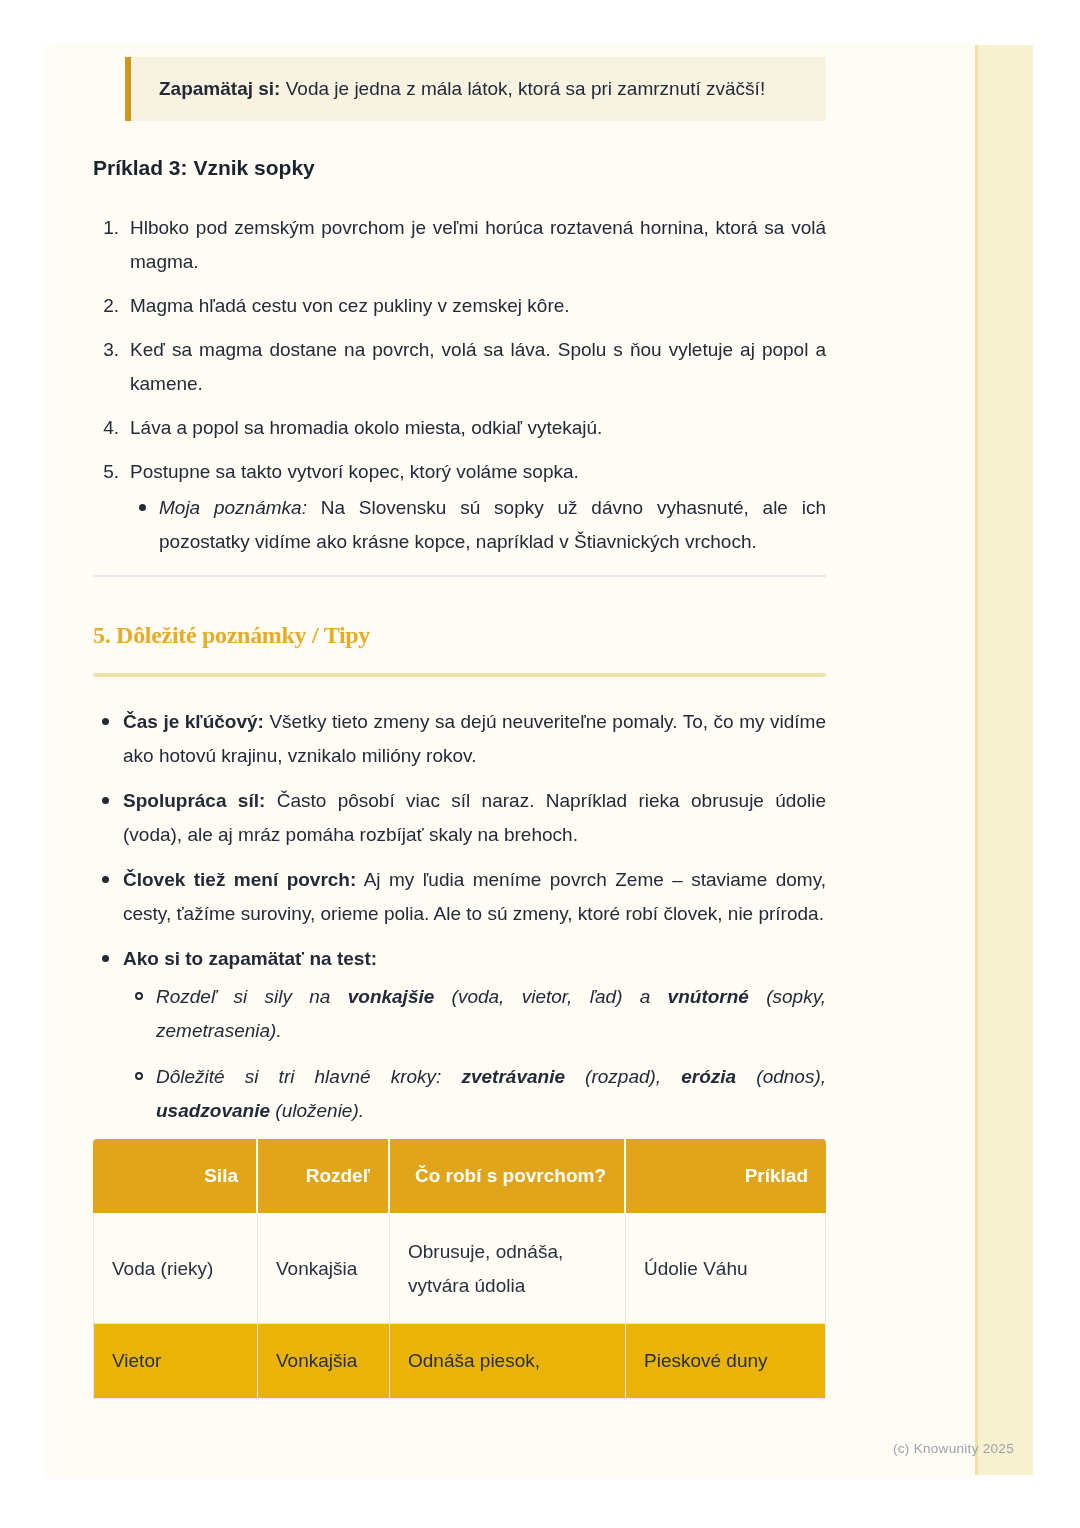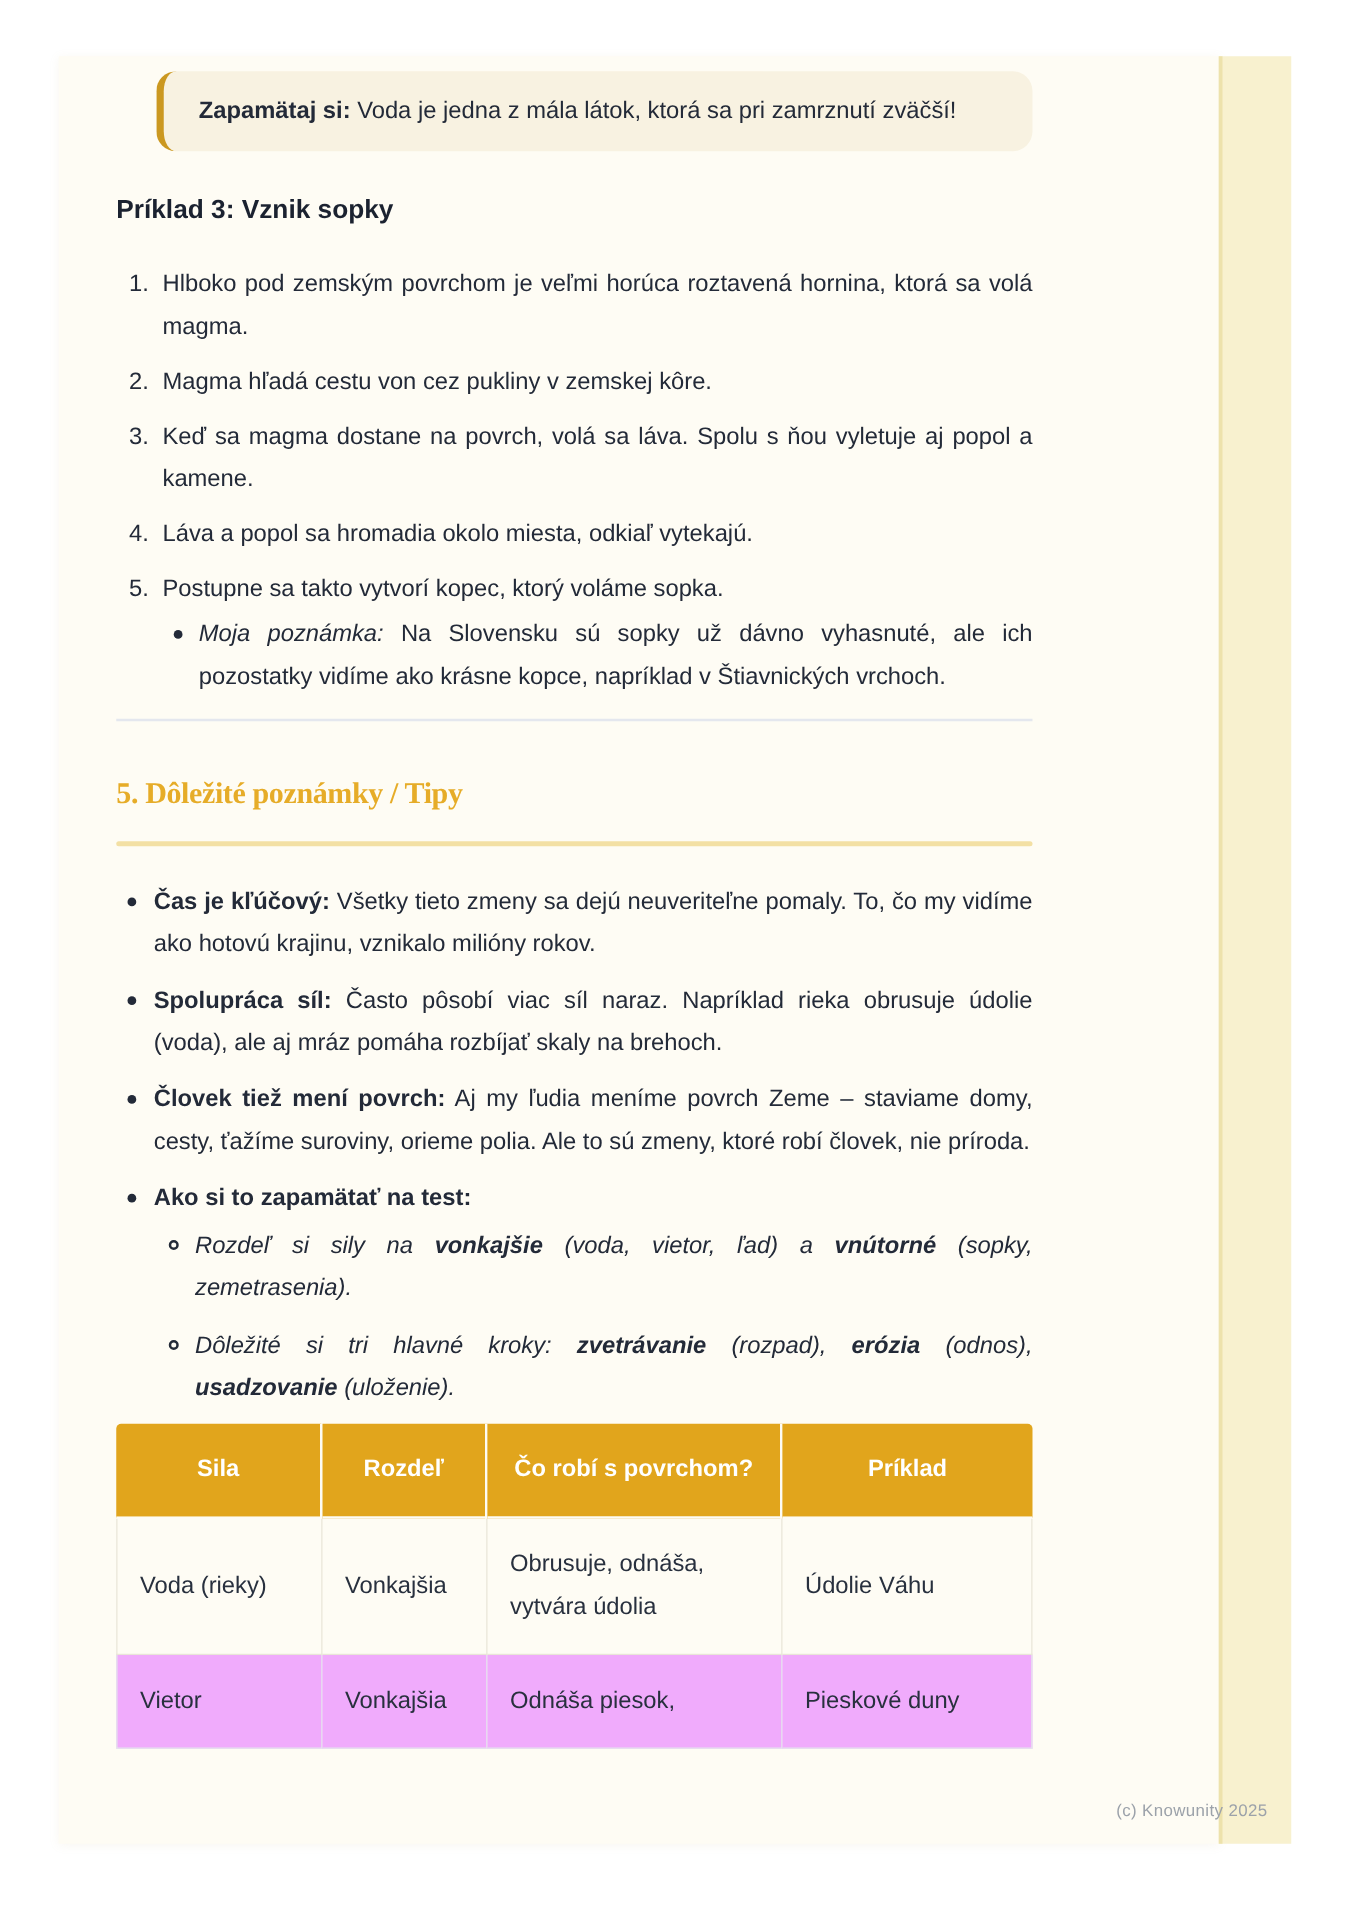--- a/index.html
+++ b/index.html
@@ -11,21 +11,21 @@
   .sheet{
     position:absolute;left:47px;top:45px;width:928px;height:1430px;
     background:#FEFCF4;overflow:hidden;box-sizing:border-box;
     box-shadow:0 1px 8px rgba(190,170,110,.10);
   }
   .content{padding:12px 149px 0 46px;box-sizing:border-box;}
 
   
   .callout{
     margin-left:32px;background:#F8F2E1;border-left:6px solid #CB9820;
-    border-radius:16px;padding:14px 30px 14px 28px;
+    border-radius:0;padding:14px 30px 14px 28px;
     font-size:19px;line-height:36px;color:#232A38;text-align:justify;
   }
   .callout .b{font-weight:700;}
 
   
   .example-title{margin:34px 0 0 0;font-size:21px;line-height:26px;font-weight:700;color:#1B2230;}
   .olist{margin-top:30px;font-size:19px;line-height:34px;color:#232A38;}
   .oli{display:flex;margin-bottom:10px;}
   .onum{flex:0 0 26px;width:26px;text-align:right;}
   .otext{flex:1;margin-left:11px;text-align:justify;}
@@ -47,32 +47,32 @@
   .b{font-weight:700;}
   .subs{margin-top:4px;}
   .sub{display:flex;margin-bottom:12px;font-style:italic;}
   .sub-circle{flex:0 0 8px;width:8px;height:8px;border-radius:50%;border:2px solid #232A38;box-sizing:border-box;margin:12px 0 0 12px;}
   .sub-text{flex:1;margin-left:13px;text-align:justify;}
 
   
   table.forces{margin-top:8px;width:733px;border-collapse:separate;border-spacing:0;table-layout:fixed;
     font-size:19px;line-height:34px;color:#28303E;}
   table.forces th{
-    background:#E1A51C;color:#FFFFFF;font-weight:600;text-align:center;
+    background:#E1A51C;color:#FFFFFF;font-weight:600;text-align:right;
     padding:20px 18px;vertical-align:middle;
     border-right:2px solid #FDFCF5;border-bottom:2px solid #FDFCF5;
   }
   table.forces th:first-child{border-top-left-radius:4px;}
   table.forces th:last-child{border-right:none;border-top-right-radius:4px;}
   table.forces td{
     padding:20px 18px;vertical-align:middle;
     border-right:1px solid #E9E5D8;border-bottom:1px solid #E9E5D8;
   }
   table.forces td:first-child{border-left:1px solid #E9E5D8;}
-  table.forces tr.alt td{background:#f0abfc;border-right-color:#E4E7EC;border-bottom-color:#E4E7EC;border-left-color:#E4E7EC;}
+  table.forces tr.alt td{background:#eab308;border-right-color:#E4E7EC;border-bottom-color:#E4E7EC;border-left-color:#E4E7EC;}
 
   
   .stripe{
     position:absolute;left:975px;top:45px;width:58px;height:1430px;
     background:#F8F1CF;border-left:3px solid #EDE2AC;box-sizing:border-box;
   }
   .watermark{position:absolute;left:893px;top:1441px;z-index:5;font-size:13.5px;letter-spacing:.3px;color:#9CA2AA;white-space:nowrap;}
 </style>
 </head>
 <body>

